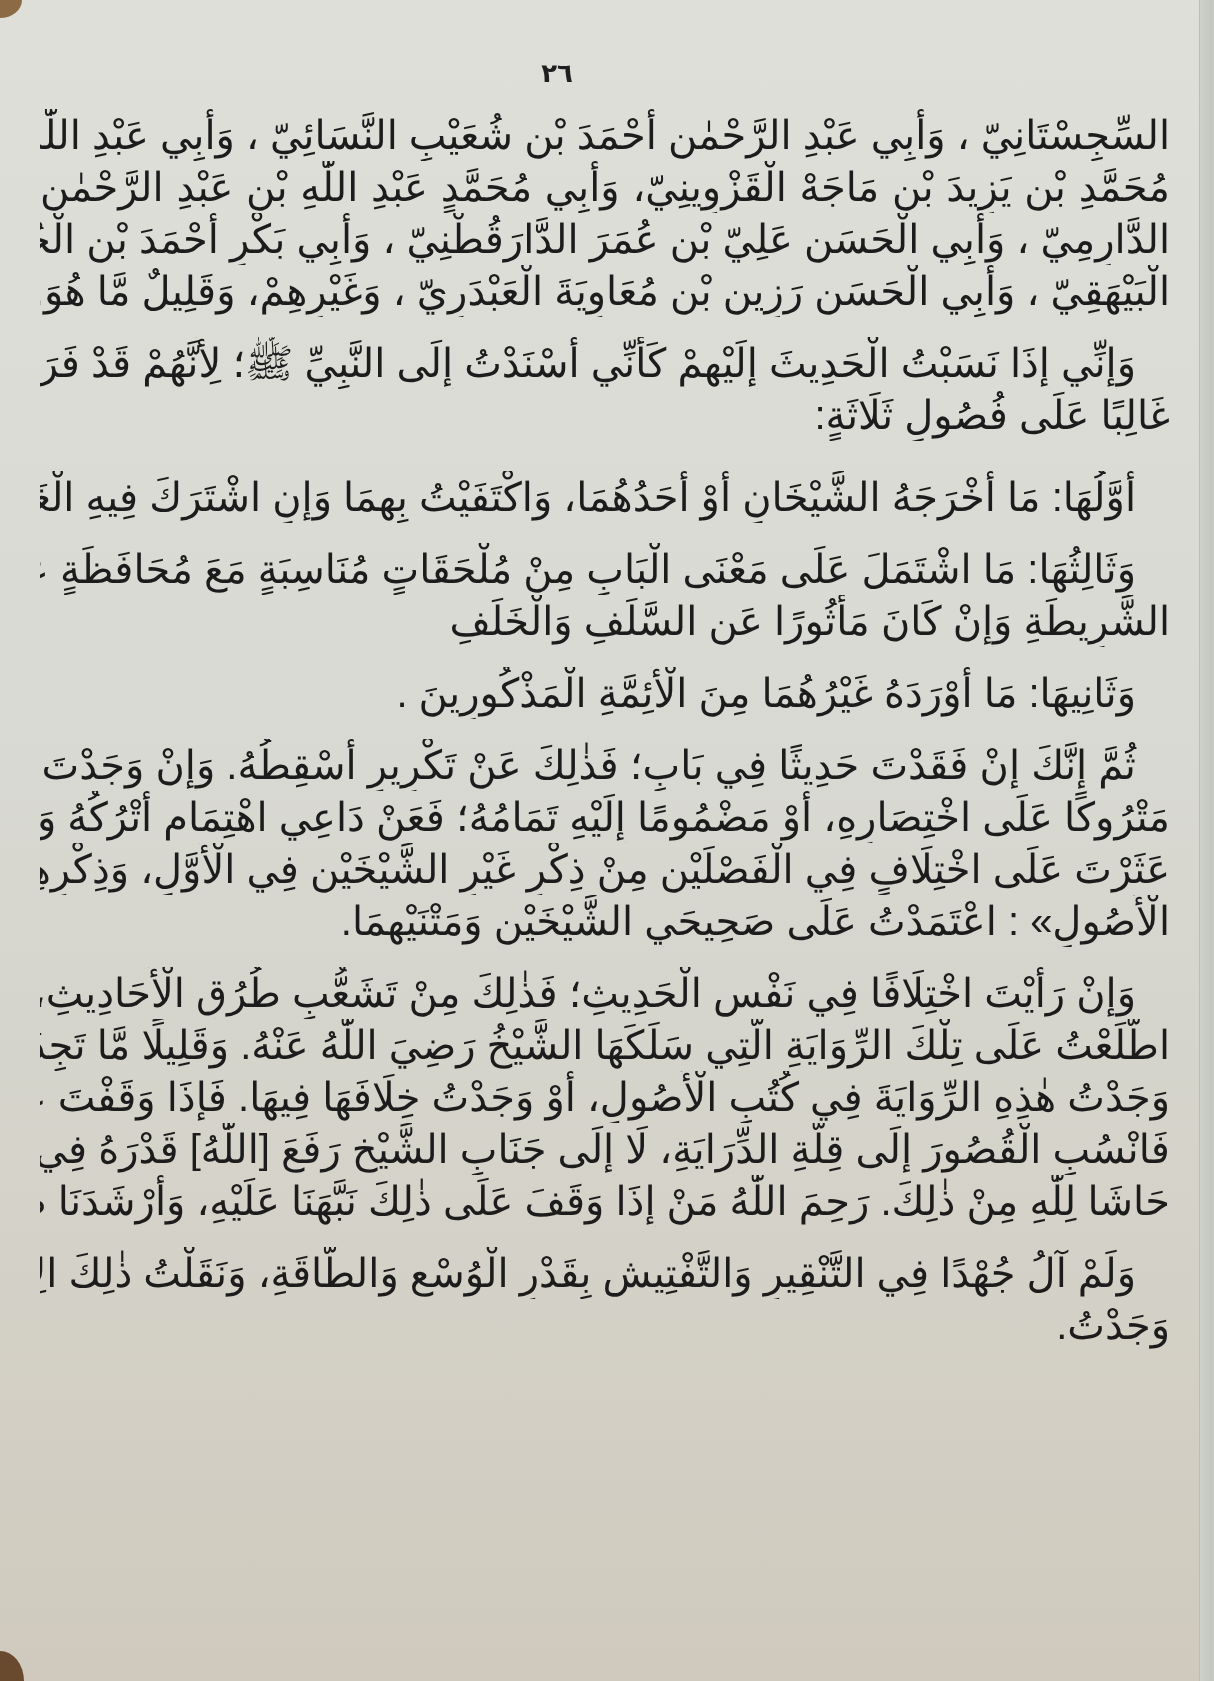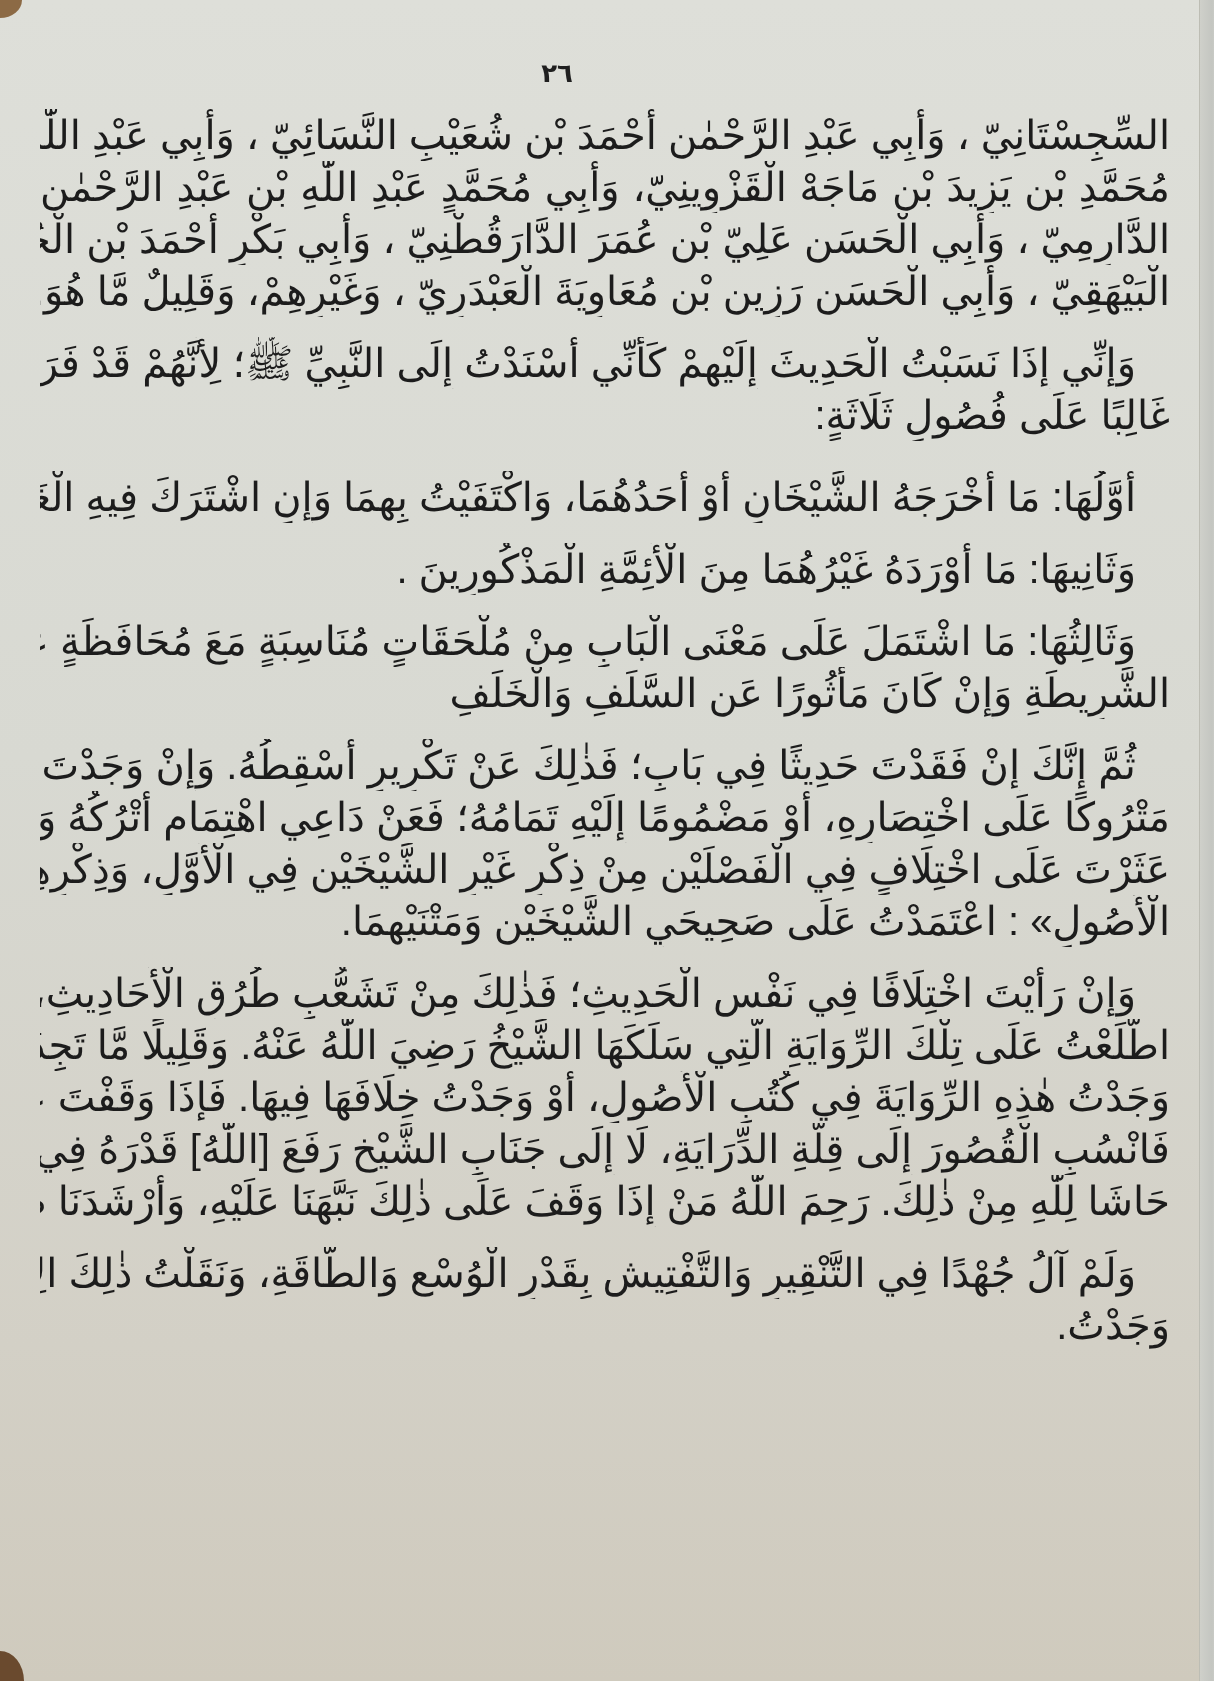--- a/index.html
+++ b/index.html
@@ -106,26 +106,26 @@
     <div class="para">
       <span class="line" style="padding-right:34px">وَإِنِّي إِذَا نَسَبْتُ الْحَدِيثَ إِلَيْهِمْ كَأَنِّي أَسْنَدْتُ إِلَى النَّبِيِّ ﷺ؛ لِأَنَّهُمْ قَدْ فَرَغُوا مِنْهُ،</span>
       <span class="line last">غَالِبًا عَلَى فُصُولٍ ثَلَاثَةٍ:</span>
     </div>
 
     <div class="para item" style="margin-top:30px">
       <span class="line first">أَوَّلُهَا: مَا أَخْرَجَهُ الشَّيْخَانِ أَوْ أَحَدُهُمَا، وَاكْتَفَيْتُ بِهِمَا وَإِنِ اشْتَرَكَ فِيهِ الْغَيْرُ؛</span>
     </div>
 
     <div class="para item">
-      <span class="line first last">وَثَانِيهَا: مَا أَوْرَدَهُ غَيْرُهُمَا مِنَ الْأَئِمَّةِ الْمَذْكُورِينَ .</span>
+      <span class="line first">وَثَالِثُهَا: مَا اشْتَمَلَ عَلَى مَعْنَى الْبَابِ مِنْ مُلْحَقَاتٍ مُنَاسِبَةٍ مَعَ مُحَافَظَةٍ عَلَى</span>
+      <span class="line last">الشَّرِيطَةِ وَإِنْ كَانَ مَأْثُورًا عَنِ السَّلَفِ وَالْخَلَفِ</span>
     </div>
 
     <div class="para item">
-      <span class="line first">وَثَالِثُهَا: مَا اشْتَمَلَ عَلَى مَعْنَى الْبَابِ مِنْ مُلْحَقَاتٍ مُنَاسِبَةٍ مَعَ مُحَافَظَةٍ عَلَى</span>
-      <span class="line last">الشَّرِيطَةِ وَإِنْ كَانَ مَأْثُورًا عَنِ السَّلَفِ وَالْخَلَفِ</span>
+      <span class="line first last">وَثَانِيهَا: مَا أَوْرَدَهُ غَيْرُهُمَا مِنَ الْأَئِمَّةِ الْمَذْكُورِينَ .</span>
     </div>
 
     <div class="para">
       <span class="line" style="padding-right:34px">ثُمَّ إِنَّكَ إِنْ فَقَدْتَ حَدِيثًا فِي بَابٍ؛ فَذٰلِكَ عَنْ تَكْرِيرٍ أُسْقِطُهُ. وَإِنْ وَجَدْتَ آخَرَ بَعْضُهُ</span>
       <span class="line">مَتْرُوكًا عَلَى اخْتِصَارِهِ، أَوْ مَضْمُومًا إِلَيْهِ تَمَامُهُ؛ فَعَنْ دَاعِي اهْتِمَامٍ أَتْرُكُهُ وَأُلْحِقُهُ. وَإِنْ</span>
       <span class="line">عَثَرْتَ عَلَى اخْتِلَافٍ فِي الْفَصْلَيْنِ مِنْ ذِكْرِ غَيْرِ الشَّيْخَيْنِ فِي الْأَوَّلِ، وَذِكْرِهِمَا فِي الثَّانِي؛</span>
       <span class="line last">الْأُصُولِ» : اعْتَمَدْتُ عَلَى صَحِيحَيِ الشَّيْخَيْنِ وَمَتْنَيْهِمَا.</span>
     </div>
 
     <div class="para">

